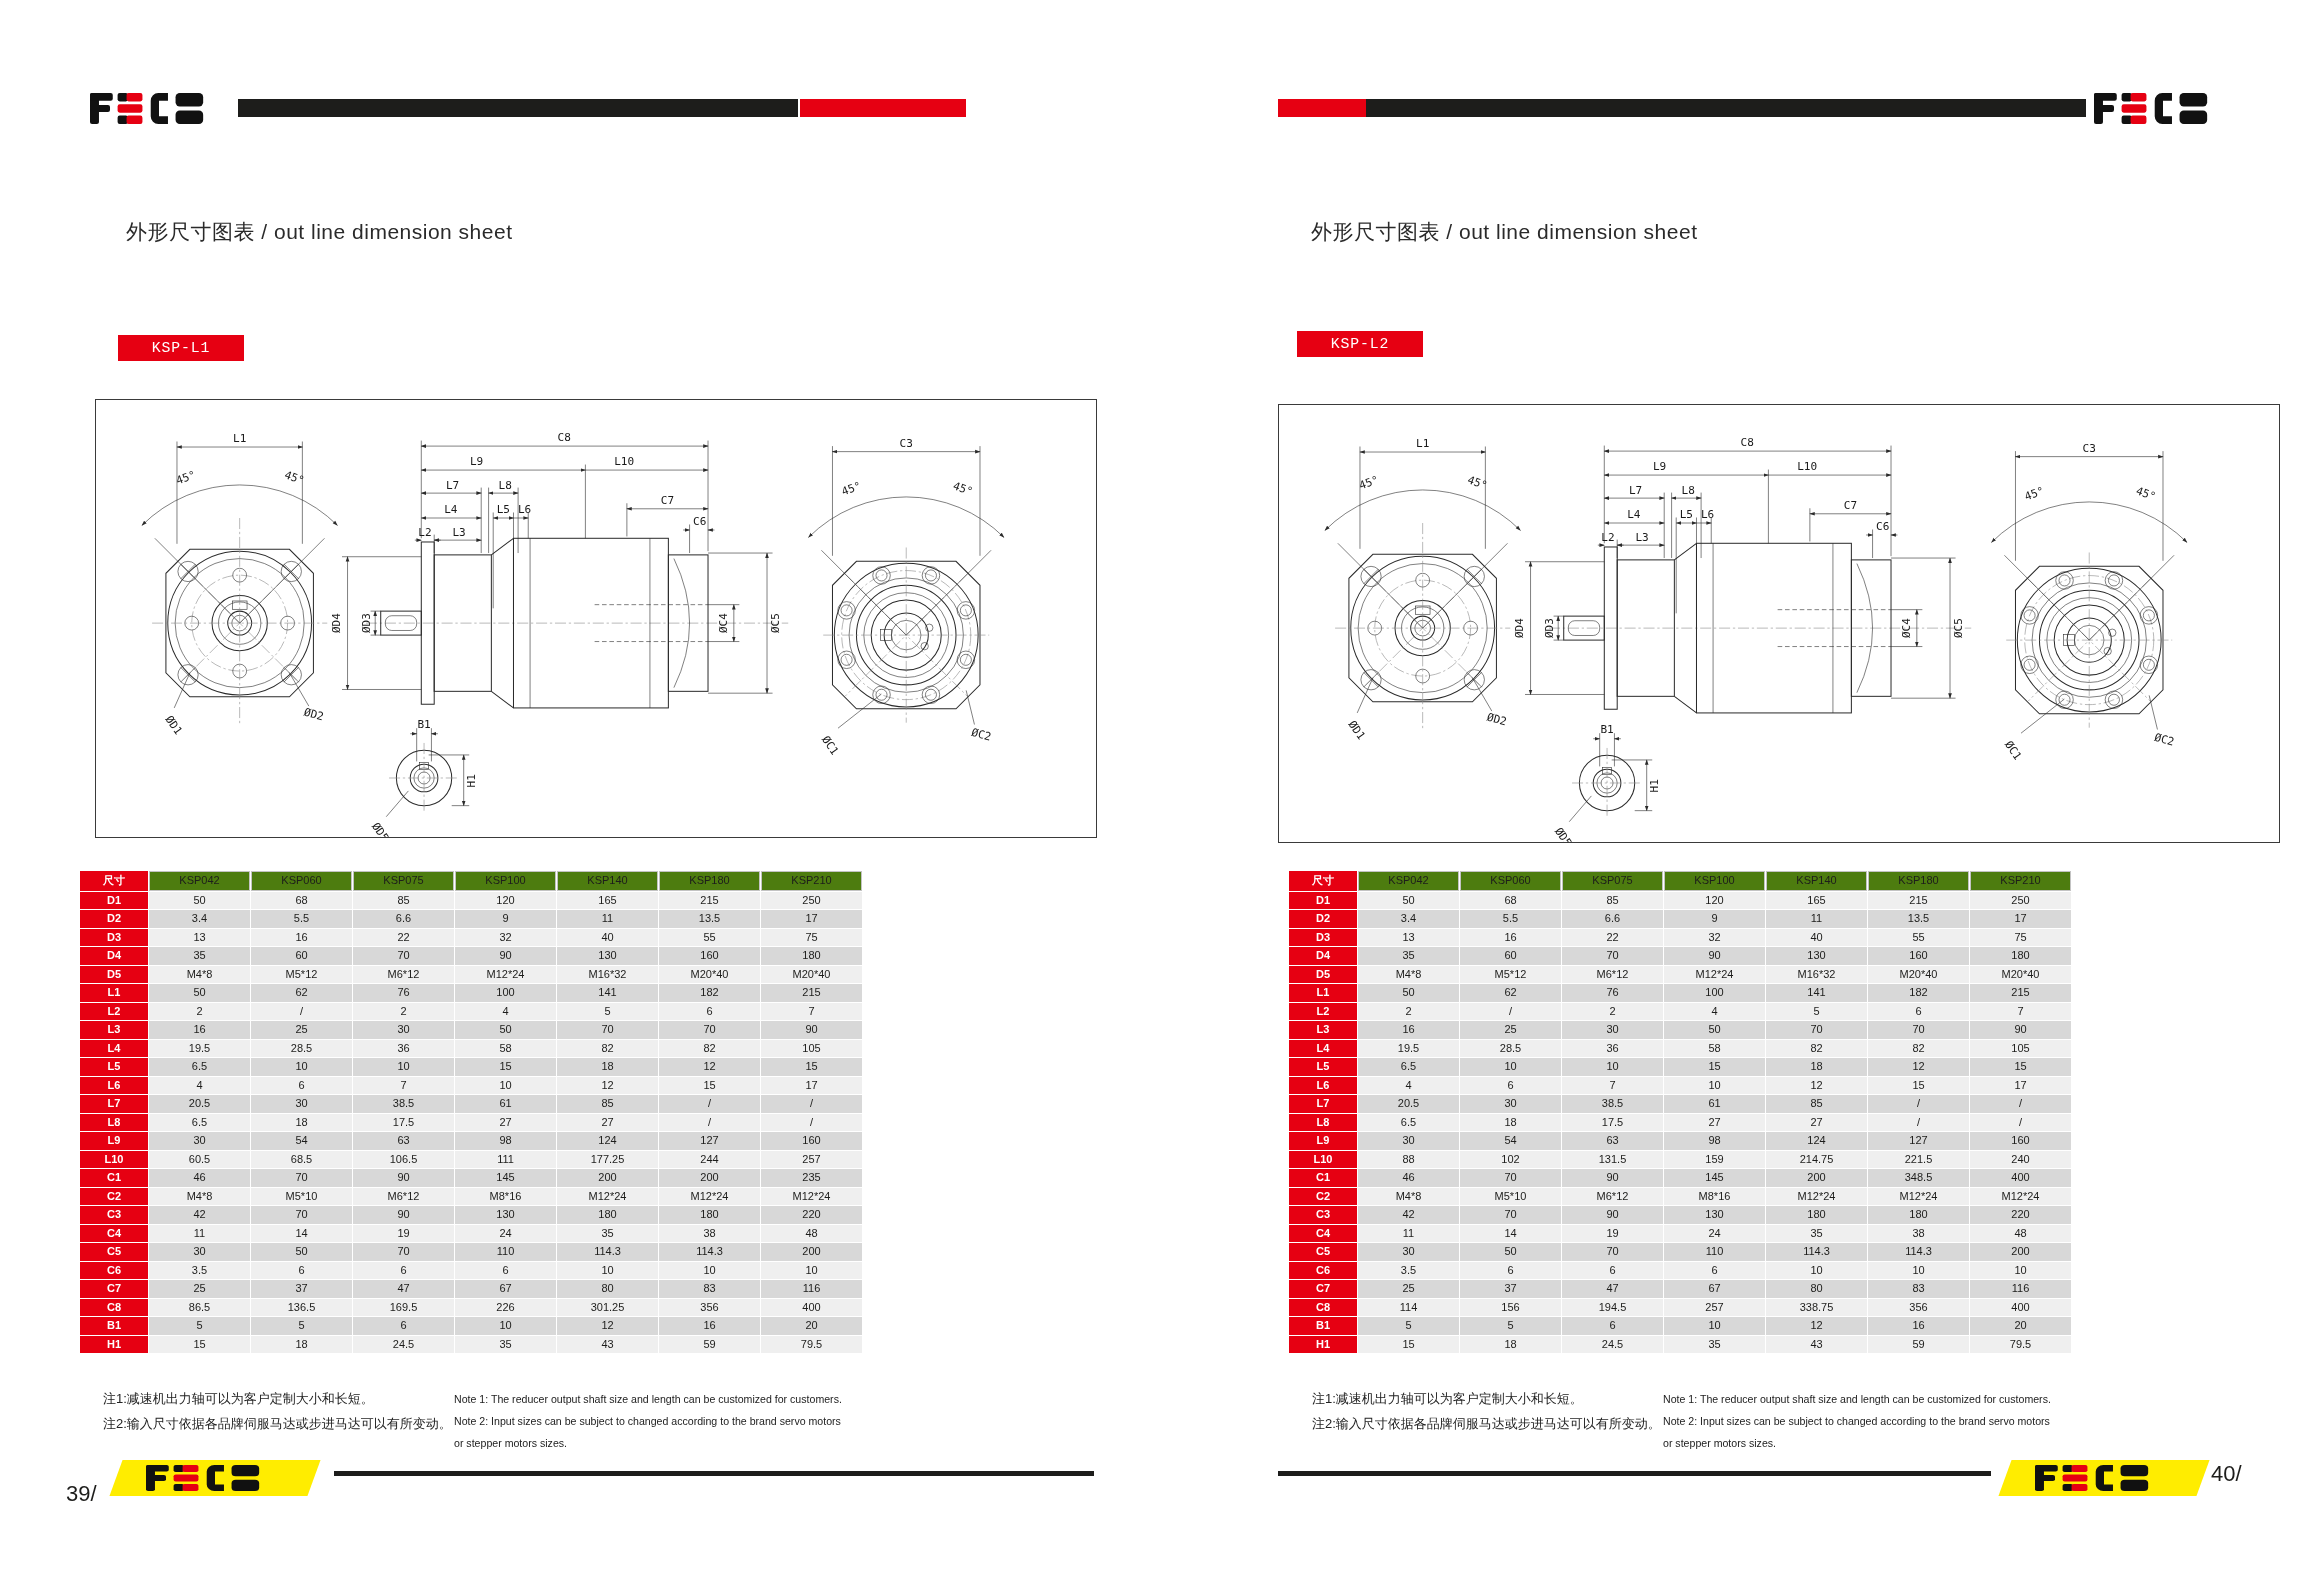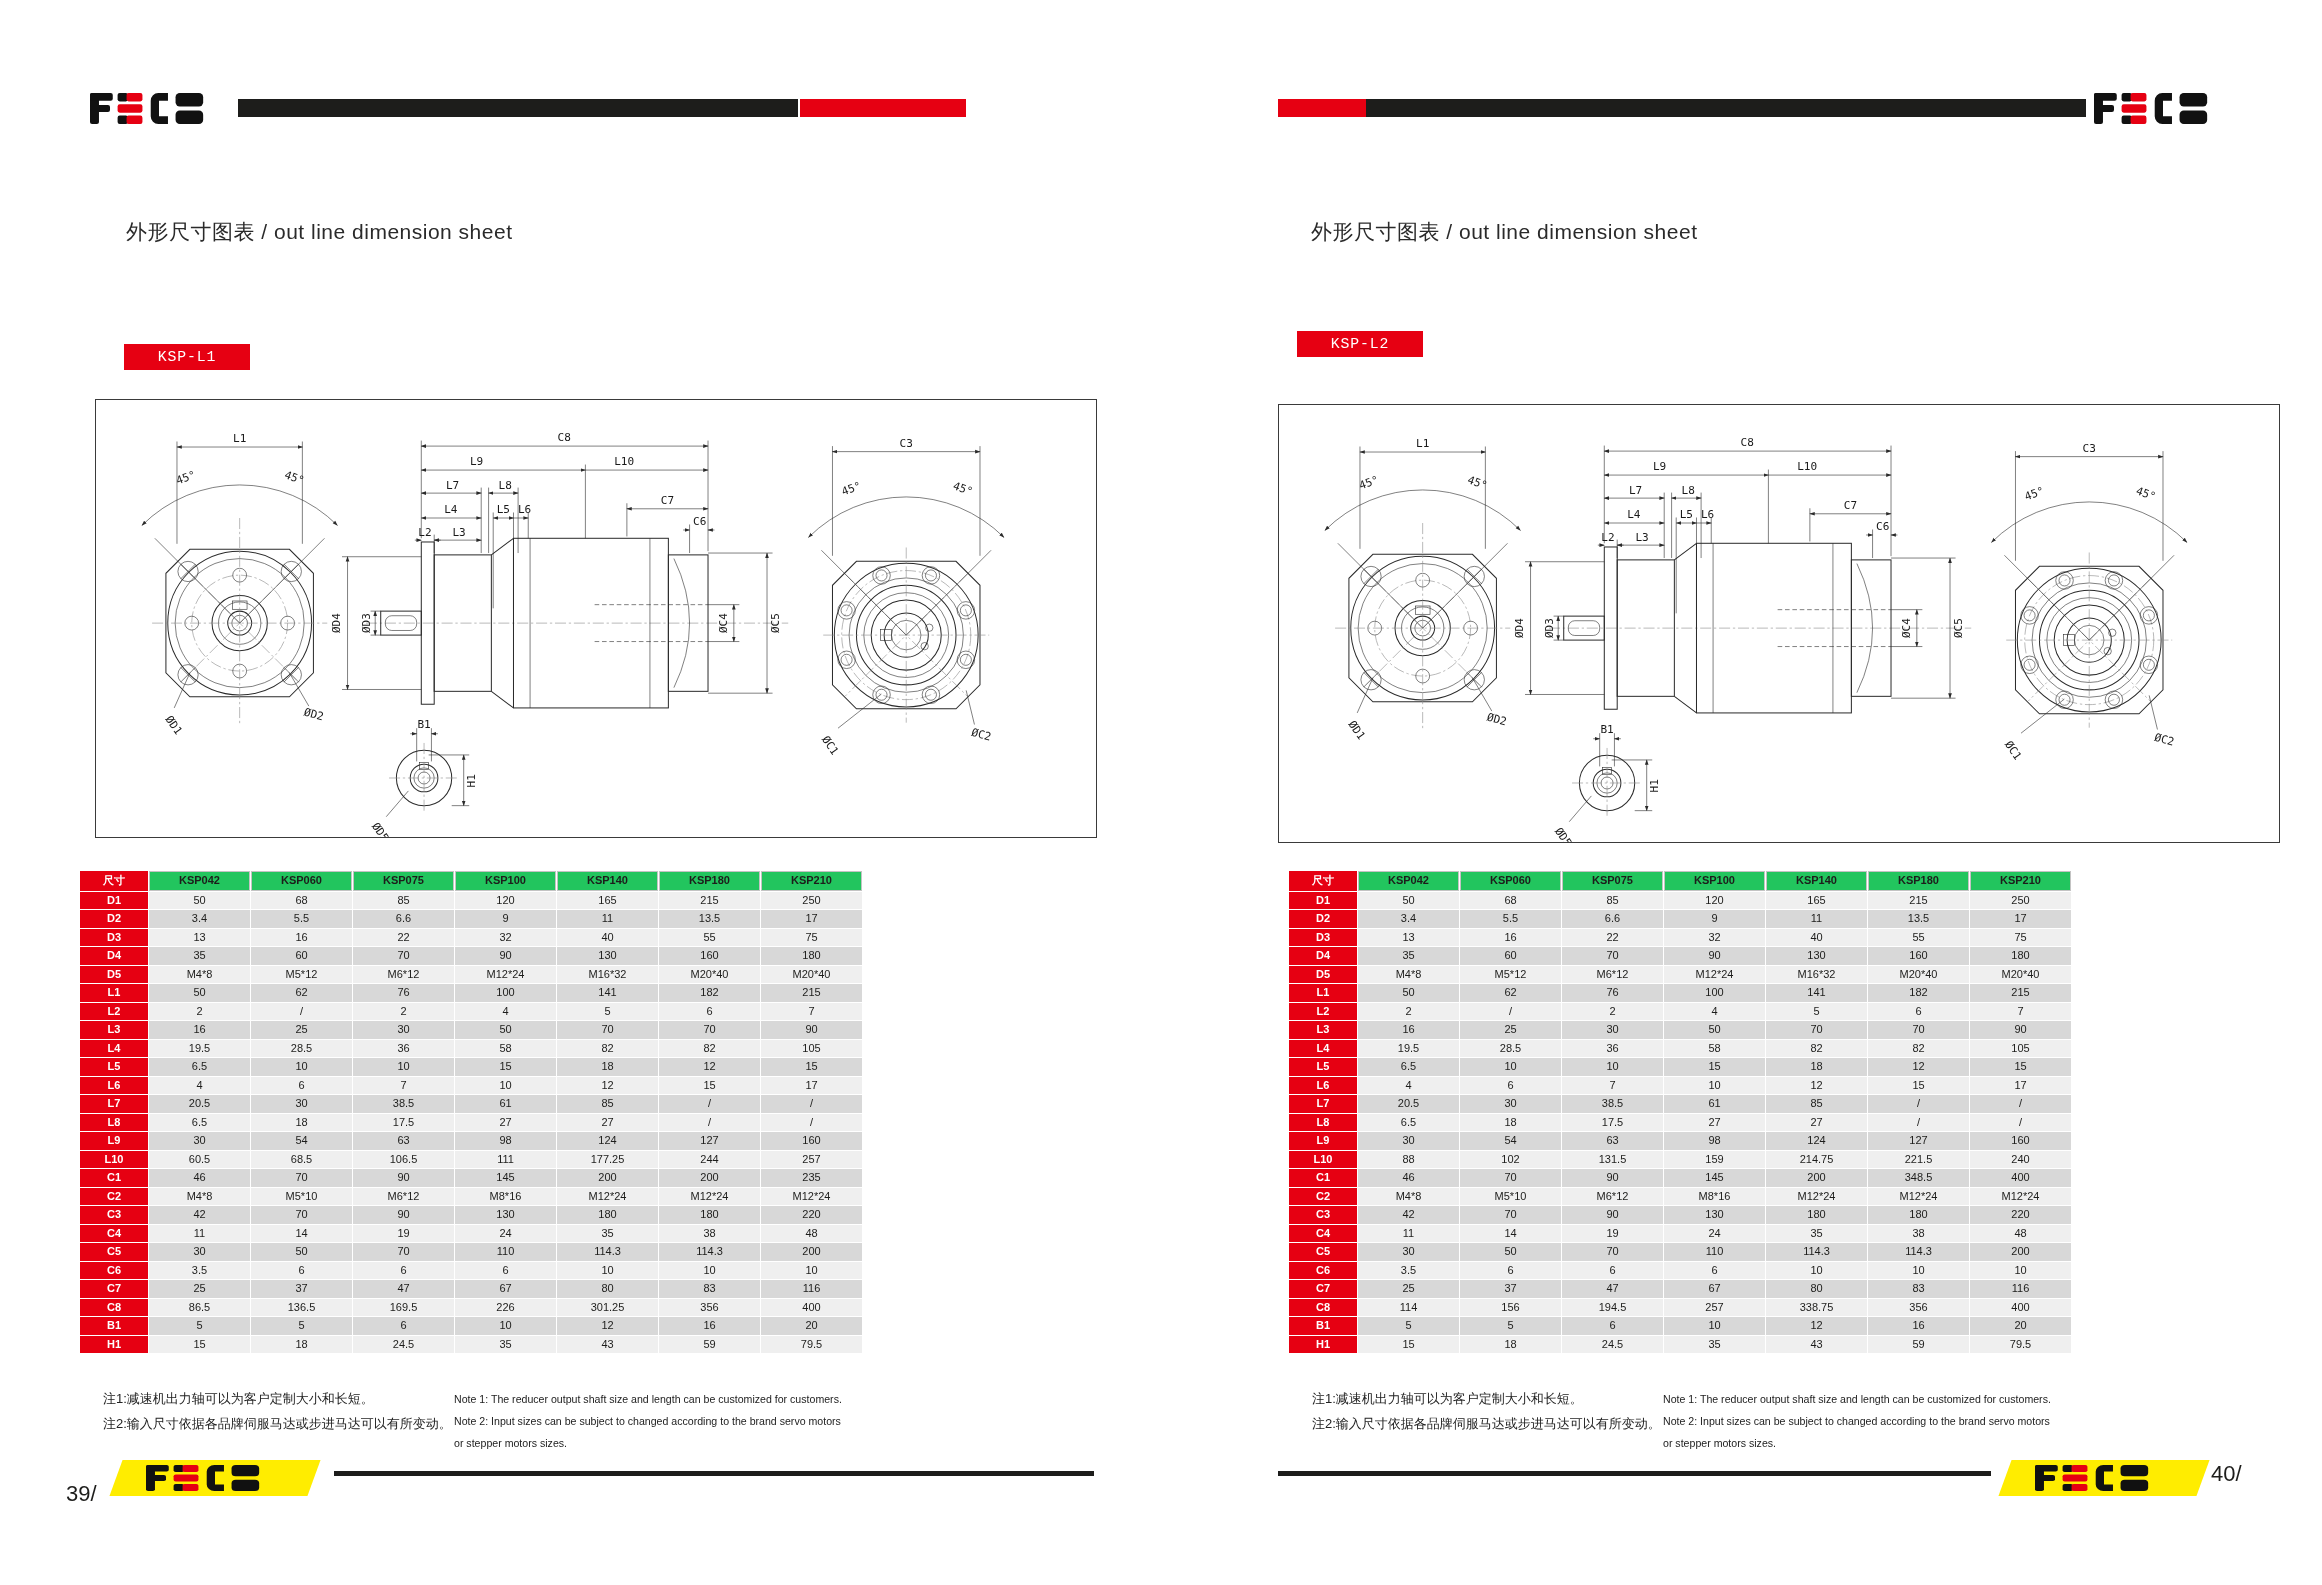--- a/index.html
+++ b/index.html
@@ -18,21 +18,21 @@
      text-align:center;font-family:"Liberation Mono",monospace;font-size:14.8px;letter-spacing:0.9px;}
   
   .frame{width:1000px;height:437px;border:1.3px solid #3a3a3a;background:#fff;}
   .frame svg{display:block;width:100%;height:100%;}
   
   table.dims{border-collapse:separate;border-spacing:1.8px;table-layout:fixed;}
   table.dims th,table.dims td{padding:0;height:17.5px;line-height:17.5px;text-align:center;
      font-size:11px;overflow:hidden;white-space:nowrap;}
   table.dims col.lab{width:68px;} table.dims col.mod{width:101px;}
   .row-label{background:var(--red);color:#fff;font-size:10.6px;font-weight:bold;}
-  .model-h{background:#22c55e;border:0.9px solid #c3c3c3;height:15.7px;line-height:15.7px;font-weight:bold;}
+  .model-h{background:#4d7c0f;border:0.9px solid #c3c3c3;height:15.7px;line-height:15.7px;font-weight:normal;}
   tbody tr:nth-child(odd) td.val{background:#efefef;}
   tbody tr:nth-child(even) td.val{background:#d8d8d8;}
   
   .note-cn{font-size:13px;line-height:25px;color:#222;white-space:nowrap;}
   .note-en{font-size:10.6px;line-height:22px;color:#222;white-space:nowrap;}
   
   .page-num{font-size:22px;color:#1d1d1b;}
   .foot-line{height:4.6px;background:#1d1d1b;}
   .para{width:198px;height:36px;background:var(--yellow);
         transform:skewX(-20deg);display:flex;align-items:center;justify-content:center;}
@@ -251,21 +251,21 @@
       <use href="#feco-logo"></use>
     </svg>
   <div class="abs bar black" style="left:238px;top:99px;width:560px;"></div>
   <div class="abs bar red" style="left:800px;top:99px;width:166px;"></div>
 
   <div class="abs sheet-title" style="left:126px;top:218px;">
     <span>外形尺寸图表</span>
     <span>/ out line dimension sheet</span>
   </div>
 
-  <div class="abs model-tag" style="left:118px;top:344px;margin-left:6px;">KSP-L1</div>
+  <div class="abs model-tag" style="left:118px;top:335px;">KSP-L1</div>
 
   <div class="abs frame" style="left:95px;top:399px;">
     <svg viewBox="0 0 1083 474">
         <use href="#gear-drawing"></use>
       </svg>
   </div>
 
   <table class="abs dims" style="left:79px;top:870px;">
     <colgroup>
         <col class="lab">

